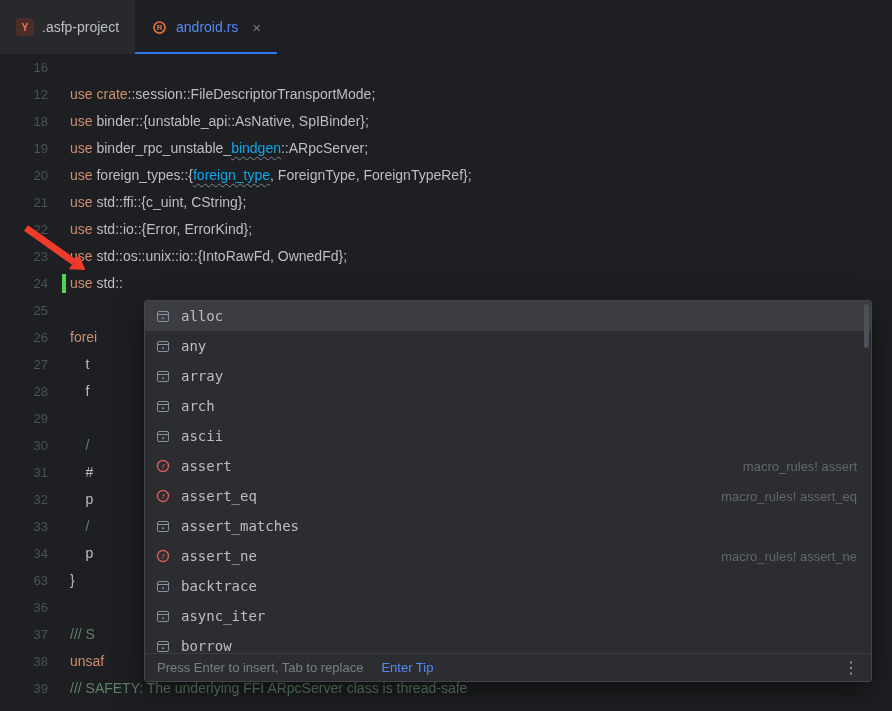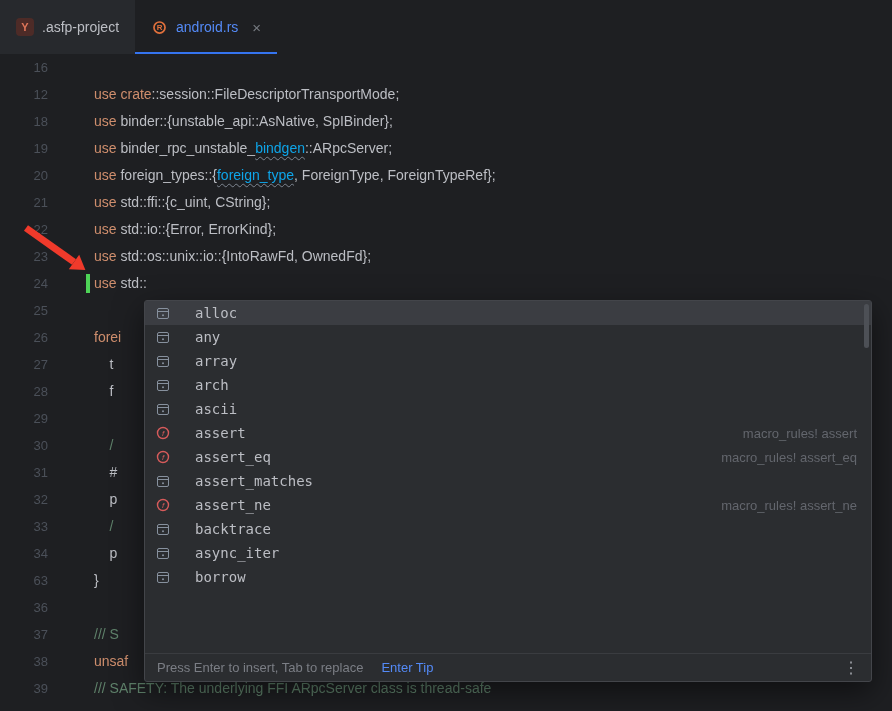--- a/index.html
+++ b/index.html
@@ -18,36 +18,36 @@
   .yicon{width:18px;height:18px;background:#4d2b27;color:#e0765a;border-radius:4px;
          font-size:11px;font-weight:700;display:flex;align-items:center;justify-content:center;flex:none}
   .ficon svg{width:17px;height:17px;display:block}
   .close{color:#767a80;font-size:15px;margin-left:6px;line-height:1}
 
   
   .editor{position:absolute;top:54px;left:0;right:0;bottom:0;overflow:hidden}
   .code-row{display:flex;height:27px;font-family:Liberation Sans, sans-serif;
             font-size:14px;line-height:27px;white-space:pre}
   .ln{width:48px;text-align:right;color:#4b5059;font-size:13px;flex:none;user-select:none}
-  .lc{margin-left:46px;position:relative;color:#bcbec4}
+  .lc{margin-left:22px;position:relative;color:#bcbec4}
   .tk-k{color:#cf8e6d}
   .tk-d{color:#bcbec4}
   .tk-c{color:#5f826b}
   .tk-u{color:#0ea5e9;text-decoration-line:underline;text-decoration-style:wavy;
         text-decoration-color:#7d8590;text-decoration-thickness:1px;text-underline-offset:3px}
   .caret{position:absolute;left:-8px;top:4px;width:4px;height:19px;background:#4ed357}
 
   
   .arrow{position:absolute;left:14px;top:218px;width:84px;height:62px;z-index:5}
 
   
   .popup{position:absolute;left:144px;top:300px;width:728px;background:#2b2d30;
          border:1px solid #43454a;border-radius:3px;box-shadow:0 10px 30px rgba(0,0,0,.5);z-index:10}
   .clist{height:352px;overflow:hidden}
-  .citem{display:flex;align-items:center;height:24px;padding:0 14px 0 10px;gap:24px}
+  .citem{display:flex;align-items:center;height:30px;padding:0 14px 0 10px;gap:10px}
   .citem.sel{background:#3b3d42}
   .cicon{width:16px;height:16px;flex:none}
   .cicon svg{width:16px;height:16px;display:block}
   .clabel{font-family:"DejaVu Sans Mono",monospace;font-size:14px;color:#bcbec4}
   .cmeta{margin-left:auto;font-family:Liberation Sans, sans-serif;font-size:13px;color:#63666d}
   .sbthumb{position:absolute;top:3px;right:2px;width:5px;height:44px;background:#4d5056;border-radius:3px}
   .cfooter{height:28px;border-top:1px solid #3a3c40;display:flex;align-items:center;gap:18px;
            padding:0 12px;font-size:13px}
   .hint{color:#7b7e85}
   .nexttip{color:#548af7;cursor:pointer}

